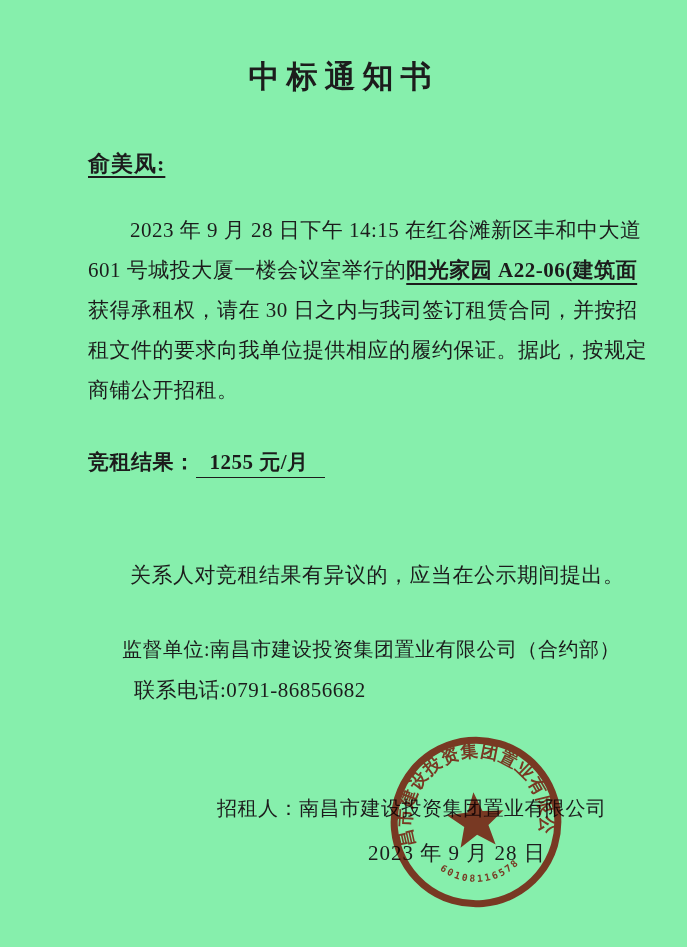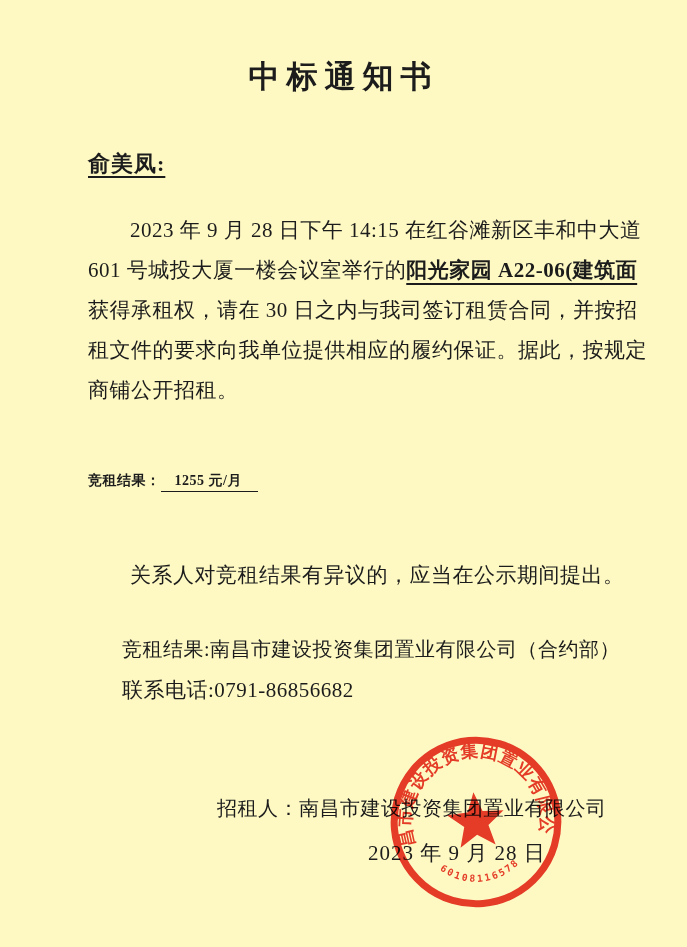--- a/index.html
+++ b/index.html
@@ -1,50 +1,50 @@
 <!DOCTYPE html>
 <html><head>
 <meta charset="utf-8">
 <style>
   :root { --ink:#1c1c1c; --seal:#e2271c; }
   * { margin:0; padding:0; box-sizing:border-box; }
   html,body { background:#ffffff; }
   body { font-family:"Liberation Serif","DejaVu Serif",serif; color:var(--ink); }
   .page {
     position:relative; width:687px; height:947px; margin:0 auto;
-    background:#fef9c3; overflow:hidden;text-decoration:underline;
+    background:#86efac; overflow:hidden;text-decoration:underline;
   }
   .doc-title {
     position:absolute; top:56px; left:0; width:100%;
     text-align:center; font-size:31px; font-weight:700; letter-spacing:7px;
   }
   .addressee {
     position:absolute; top:149px; left:88px;
     font-size:22px; font-weight:700;
     text-decoration:underline; text-underline-offset:5px; text-decoration-thickness:1.5px;
     letter-spacing:1px;
   }
   .body-para { position:absolute; top:210px; left:88px; width:520px; }
   .body-line { height:40px; line-height:40px; font-size:21px; letter-spacing:.5px; white-space:nowrap; }
   .body-line:first-child { text-indent:2em; }
   .em-seg {
     font-weight:700;
     text-decoration:underline; text-underline-offset:6px; text-decoration-thickness:1.8px;
   }
-  .result-line { position:absolute; top:472px; left:88px; font-size:14px; letter-spacing:.5px; }
+  .result-line { position:absolute; top:448px; left:88px; font-size:21px; letter-spacing:.5px; }
   .result-label { font-weight:700; }
   .result-value {
     font-weight:700; padding:0 16px 3px 14px;
     border-bottom:1.8px solid var(--ink);
   }
   .notice-para { position:absolute; top:556px; left:88px; width:520px; }
   .notice-line { height:39px; line-height:39px; font-size:21px; letter-spacing:.5px; white-space:nowrap; }
   .notice-line:first-child { text-indent:2em; }
   .supervisor-line { position:absolute; top:636px; left:122px; font-size:20px; letter-spacing:.5px; }
-  .phone-line { position:absolute; top:676px; left:122px; font-size:21px; letter-spacing:.5px; }
+  .phone-line { position:absolute; top:676px; left:134px; font-size:21px; letter-spacing:.5px; }
   .lessor-line { position:absolute; top:795px; left:217px; font-size:20px; letter-spacing:.5px; }
   .date-line { position:absolute; top:839px; left:368px; font-size:21px; letter-spacing:1px; }
   .seal {
     position:absolute; left:388px; top:734px; width:176px; height:176px;
     mix-blend-mode:multiply; opacity:.9; pointer-events:none;
   }
 </style>
 </head>
 <body>
 
@@ -63,21 +63,21 @@
     </div>
 
   <div class="result-line">
     <span class="result-label">竞租结果：</span><span class="result-value">1255 元/月</span>
   </div>
 
   <div class="notice-para">
       <div class="notice-line">关系人对竞租结果有异议的，应当在公示期间提出。</div>
     </div>
 
-  <div class="supervisor-line">竞租结果:南昌市建设投资集团置业有限公司（合约部）</div>
+  <div class="supervisor-line">监督单位:南昌市建设投资集团置业有限公司（合约部）</div>
 
   <div class="phone-line">联系电话:0791-86856682</div>
 
   <div class="lessor-line">招租人：南昌市建设投资集团置业有限公司</div>
 
   <div class="date-line">2023 年 9 月 28 日</div>
 
   <svg class="seal" viewBox="0 0 200 200" xmlns="http://www.w3.org/2000/svg">
     <g transform="rotate(-5 100 100)">
       <circle cx="100" cy="100" r="93" fill="none" stroke="#e2271c" stroke-width="8" class="seal-stroke"></circle>

